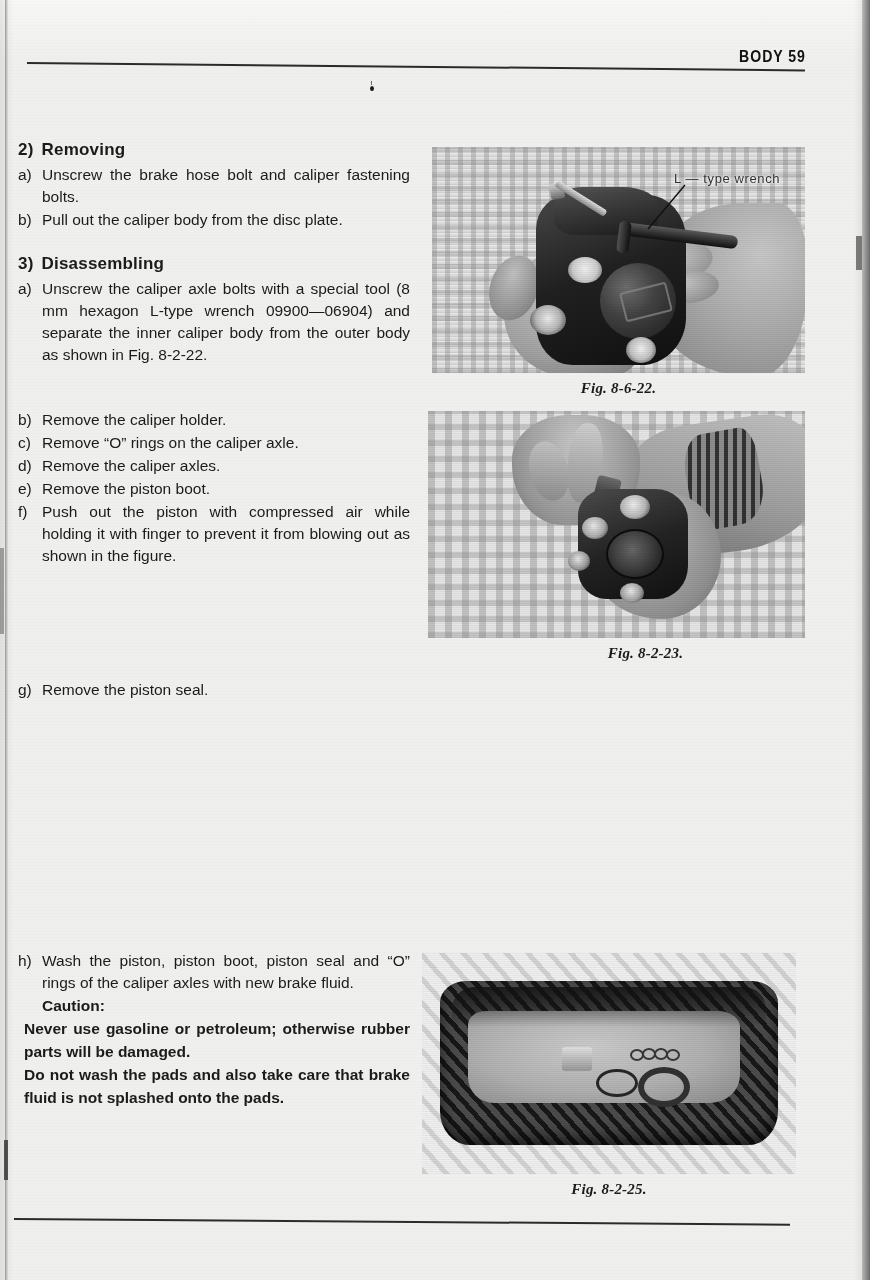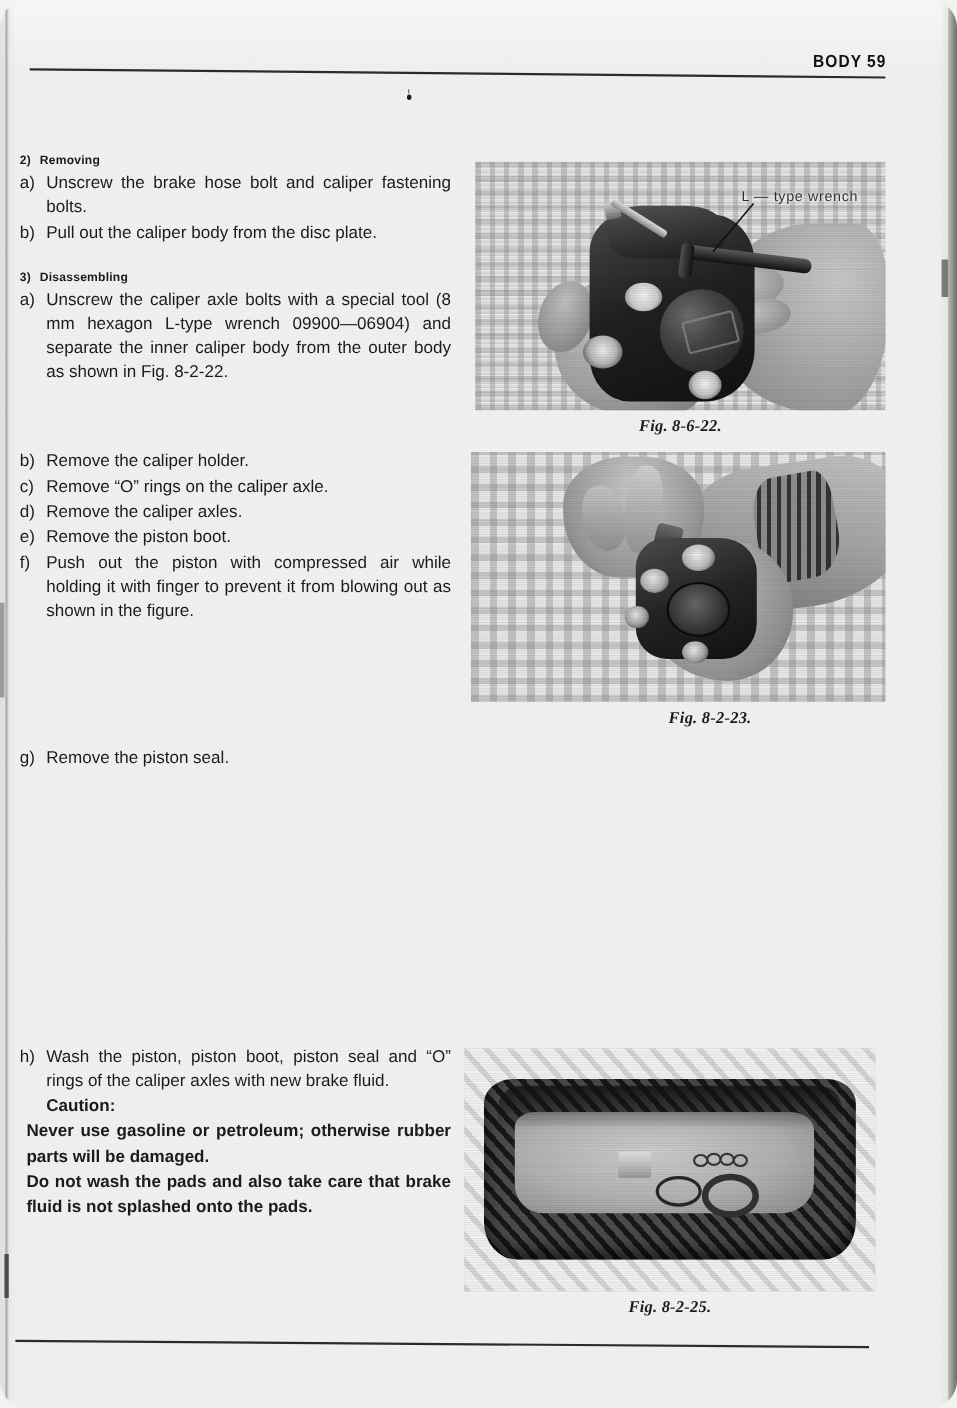--- a/index.html
+++ b/index.html
@@ -10,21 +10,20 @@
   }
   .page {
     position: relative;
     width: 870px;
     height: 1280px;
     margin: 0;
     background: #efefed;
     overflow: hidden;
     font-family: "Liberation Sans", sans-serif;
     color: #1b1b1b;
-    border-radius: 25px;
   }
   
   .paper-tone {
     position: absolute;
     inset: 0;
     background:
       linear-gradient(90deg, rgba(150,150,150,0.18) 0px, rgba(255,255,255,0) 14px),
       linear-gradient(270deg, rgba(120,120,120,0.22) 0px, rgba(255,255,255,0) 16px),
       linear-gradient(180deg, rgba(255,255,255,0.5), rgba(255,255,255,0) 60px);
     pointer-events: none;
@@ -98,21 +97,21 @@
 
   
   .text-col {
     position: absolute;
     left: 18px;
     top: 140px;
     width: 392px;
   }
   .block { margin-bottom: 0; }
   .heading {
-    font-size: 11px;
+    font-size: 17px;
     font-weight: bold;
     letter-spacing: .2px;
     margin: 0 0 4px 0;
     white-space: nowrap;
   }
   .heading .mark { margin-right: 8px; }
   .item {
     display: flex;
     font-size: 15.5px;
     line-height: 22px;

